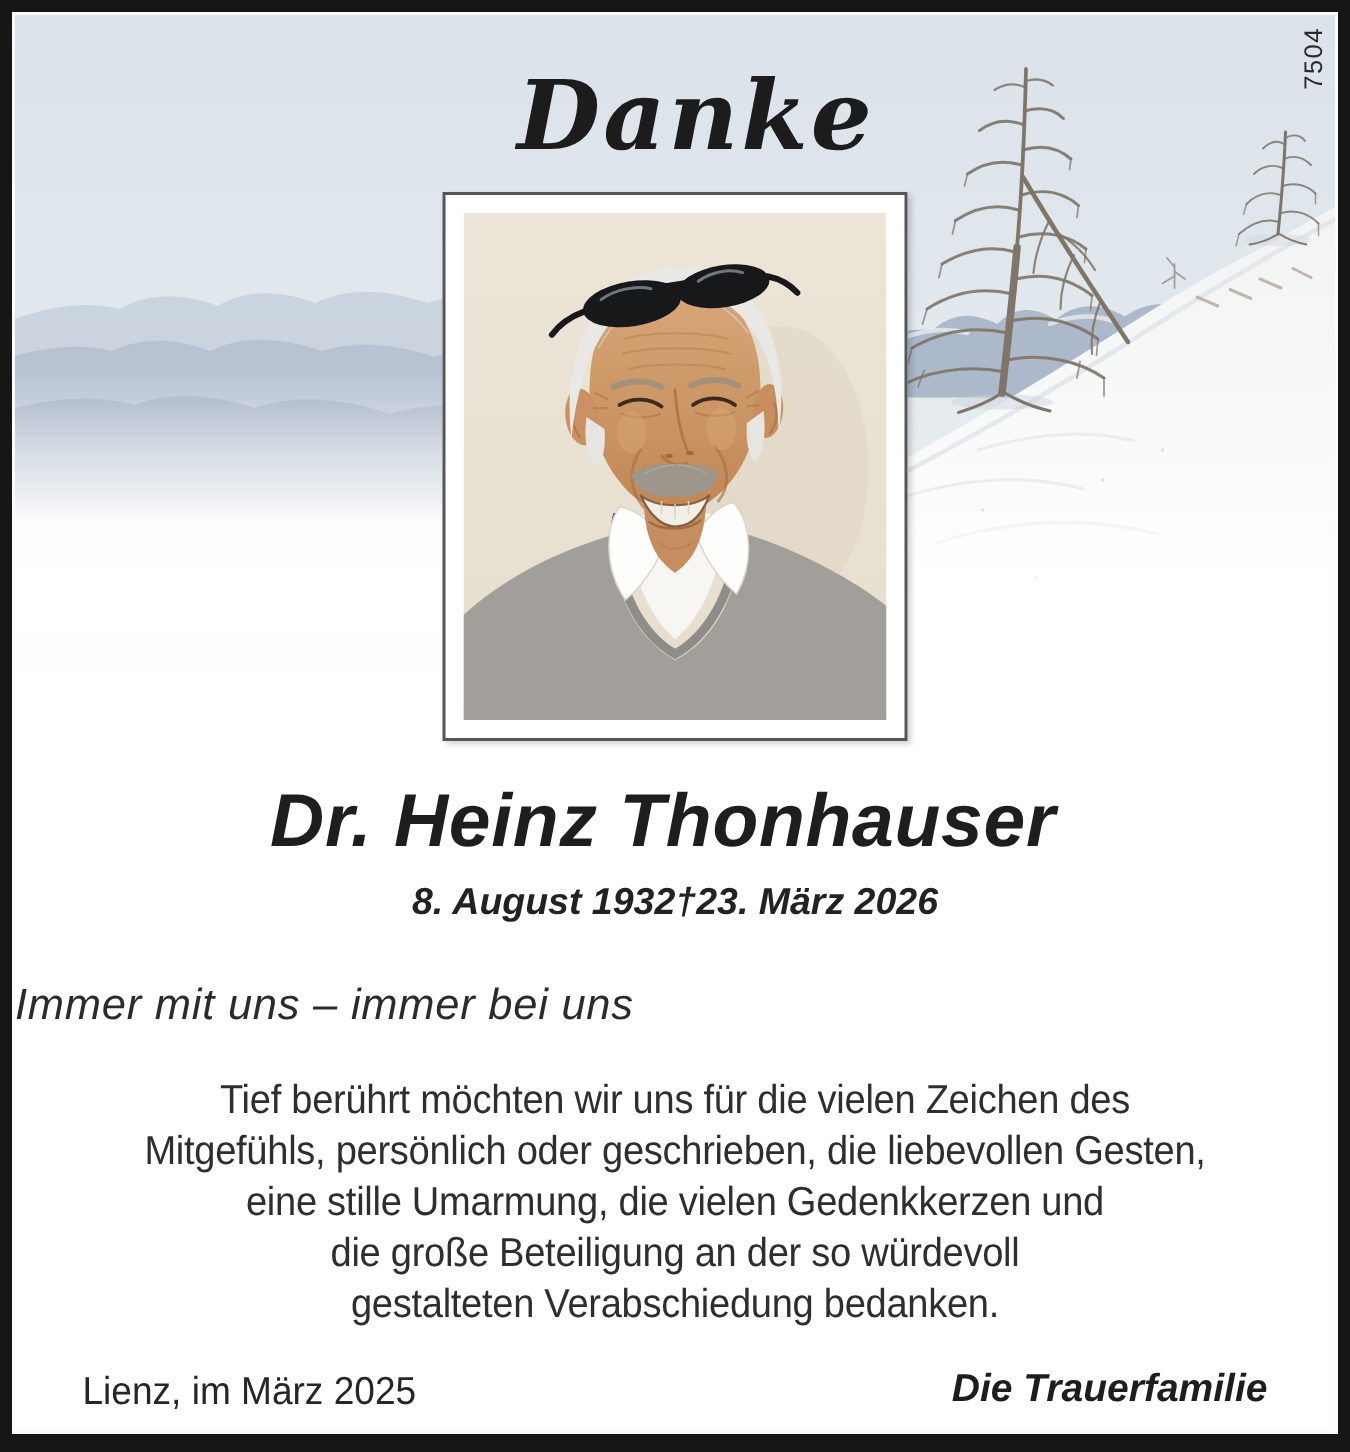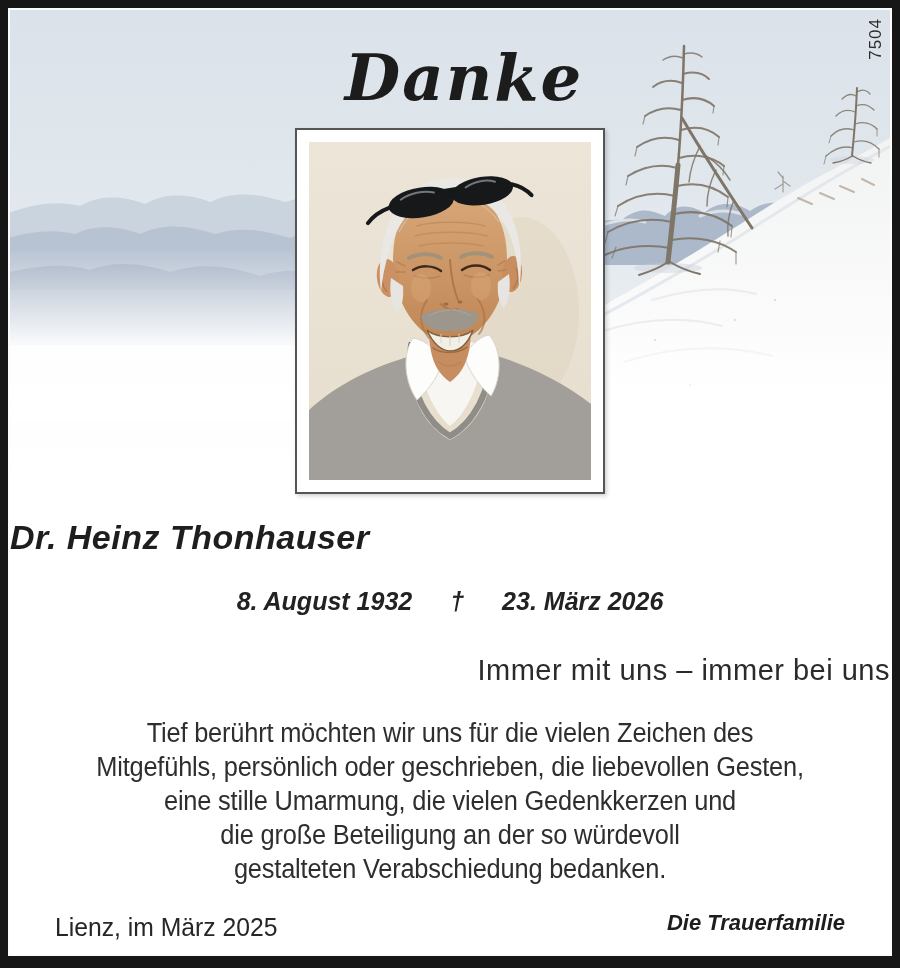--- a/index.html
+++ b/index.html
@@ -13,33 +13,33 @@
   .order-number{position:absolute;top:8px;right:4px;z-index:20;
                 writing-mode:vertical-rl;transform:rotate(180deg);
                 font-size:17px;color:#2b2b2b;letter-spacing:1px;}
   .danke{position:absolute;top:30px;left:0;right:0;text-align:center;z-index:20;
          font-family:"DejaVu Serif",serif;font-style:italic;font-weight:700;
          font-size:64px;color:#1c1c1c;letter-spacing:2px;transform:translateX(14px);}
   .photo-frame{position:absolute;left:285px;top:118px;width:310px;height:366px;z-index:10;
                background:#fff;border:2px solid #555;box-sizing:border-box;
                box-shadow:2px 2px 4px rgba(0,0,0,.18);padding:12px;}
   .photo-frame svg{display:block;width:100%;height:100%;}
-  .name{position:absolute;top:508px;left:0;right:16px;z-index:20;
-        font-style:italic;font-weight:700;font-size:34px;color:#1e1e1e;letter-spacing:.5px;}
+  .name{position:absolute;top:508px;left:0;right:16px;text-align:center;z-index:20;
+        font-style:italic;font-weight:700;font-size:50px;color:#1e1e1e;letter-spacing:.5px;}
   .dates{position:absolute;top:577px;left:0;right:0;z-index:20;
-         display:flex;justify-content:center;align-items:center;column-gap:38px;
+         display:flex;justify-content:center;align-items:center;
          font-style:italic;font-weight:700;font-size:25px;color:#222;}
-  .motto{position:absolute;top:644px;left:0;right:0;text-align:right;z-index:20;
-         font-size:29px;color:#2b2b2b;letter-spacing:.5px;}
+  .motto{position:absolute;top:644px;left:0;right:0;text-align:left;z-index:20;
+         font-style:italic;font-size:29px;color:#2b2b2b;letter-spacing:.5px;}
   .message{position:absolute;top:706px;left:0;right:0;z-index:20;text-align:center;
            font-size:27px;line-height:34px;color:#2e2e2e;
            transform:scaleX(.94);transform-origin:50% 0;letter-spacing:-.2px;}
   .footer-left{position:absolute;left:45px;top:902px;z-index:20;font-size:26px;color:#262626;
                transform:scaleX(.95);transform-origin:0 0;}
-  .footer-right{position:absolute;right:45px;top:900px;z-index:20;font-size:22px;color:#1d1d1d;
+  .footer-right{position:absolute;right:45px;top:900px;z-index:20;font-size:26px;color:#1d1d1d;
                 font-style:italic;font-weight:700;}
   .frame-overlay{position:absolute;inset:0;z-index:50;pointer-events:none;
                  border:8px solid #161616;border-bottom-width:12px;}
 </style>
 </head>
 <body>
 
 <div class="stage">
   <div class="content">
 

